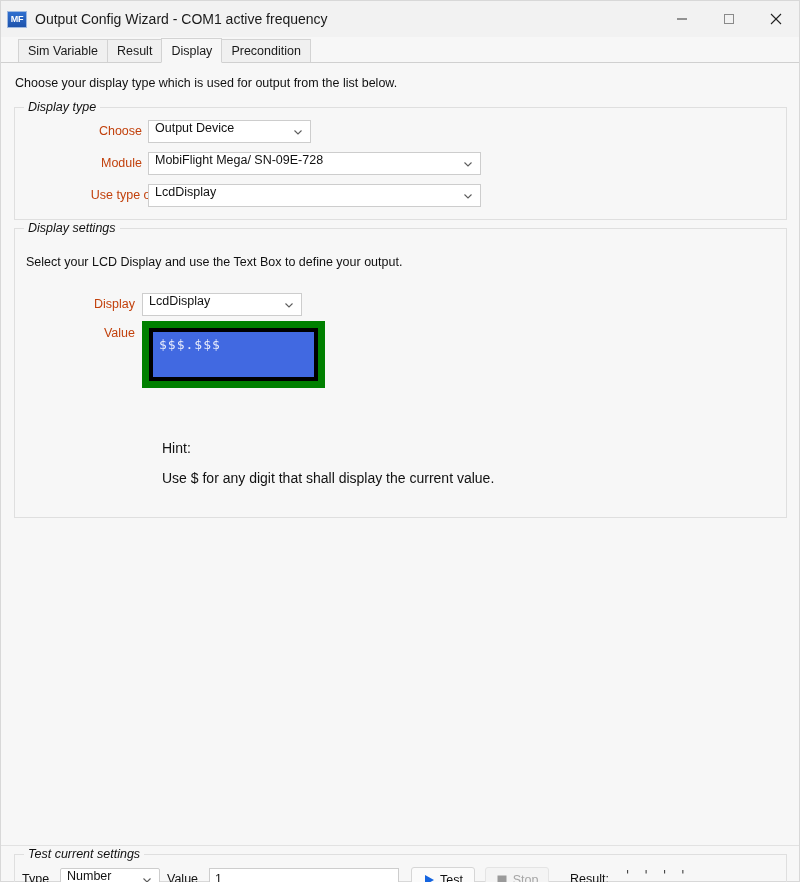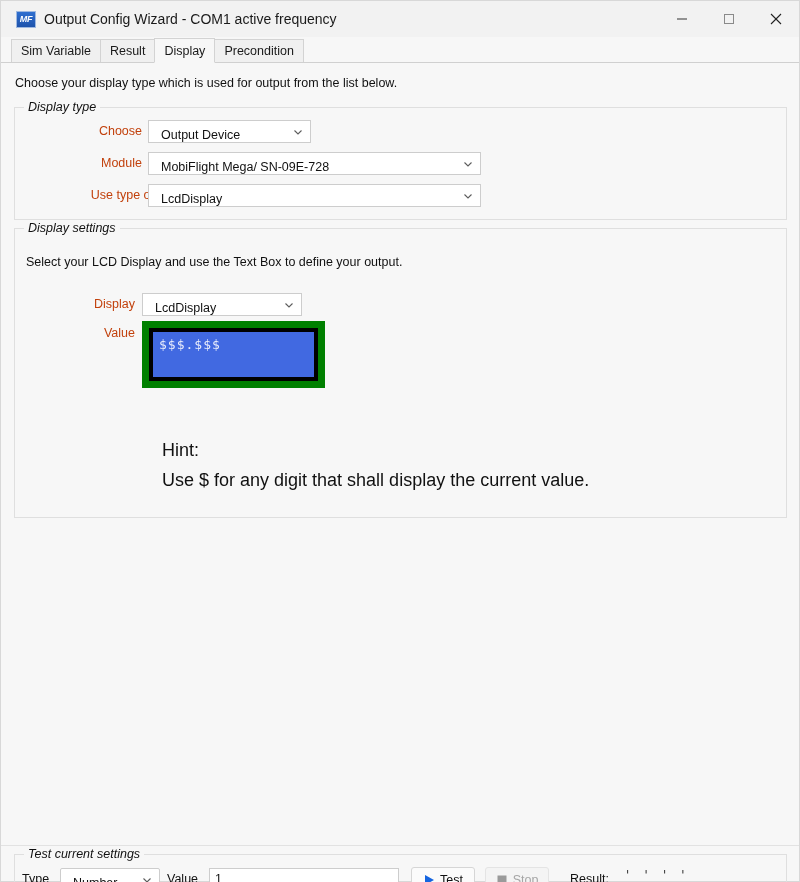--- a/index.html
+++ b/index.html
@@ -33,31 +33,30 @@
     height: 36px;
     min-height: 36px;
     background: #f2f2f2;
     display: flex;
     align-items: center;
     position: relative;
   }
   #app-icon {
     width: 20px;
     height: 17px;
-    margin-left: 15px;
+    margin-left: 6px;
     margin-right: 8px;
     background: linear-gradient(180deg, #2f6fd0 0%, #1e53ab 100%);
     border: 1px solid #9fb9e0;
     box-sizing: border-box;
     display: flex;
     align-items: center;
     justify-content: center;
     font-size: 9px;
     font-weight: bold;
-    font-style: italic;
     color: #ffffff;
     letter-spacing: -0.3px;
     line-height: 1;
   }
   #title-text {
     font-size: 14px;
     color: #1a1a1a;
     white-space: nowrap;
   }
   .win-btns {
@@ -79,21 +78,21 @@
   }
   .win-btn svg { display: block; }
 
   
   #tabstrip {
     height: 26px;
     min-height: 26px;
     position: relative;
     display: flex;
     align-items: flex-end;
-    padding-left: 10px;
+    padding-left: 17px;
     box-sizing: border-box;
   }
   #tabstrip::after {
     content: "";
     position: absolute;
     left: 0; right: 0; bottom: 0;
     height: 1px;
     background: #d0d0d0;
   }
   .tab {
@@ -169,22 +168,22 @@
     white-space: nowrap;
   }
 
   .combo {
     position: absolute;
     height: 23px;
     background: #ffffff;
     border: 1px solid #cdcdcd;
     box-sizing: border-box;
     display: flex;
-    align-items: flex-end;
-    padding-left: 12px;
+    align-items: flex-start;
+    padding-left: 6px;
     font-size: 12.5px;
     color: #111;
     white-space: nowrap;
     overflow: hidden;
   }
   .combo .chev {
     position: absolute;
     right: 7px;
     top: 50%;
     transform: translateY(-50%);
@@ -217,21 +216,21 @@
     letter-spacing: 1px;
     color: #e8ecfb;
     line-height: 1.1;
     overflow: hidden;
   }
 
   
   .hintline {
     position: absolute;
     left: 147px;
-    font-size: 18px;
+    font-size: 14px;
     color: #111;
     white-space: nowrap;
   }
 
   
   #bottom-sep {
     position: absolute;
     left: 0; right: 0;
     top: 782px;
     height: 1px;

